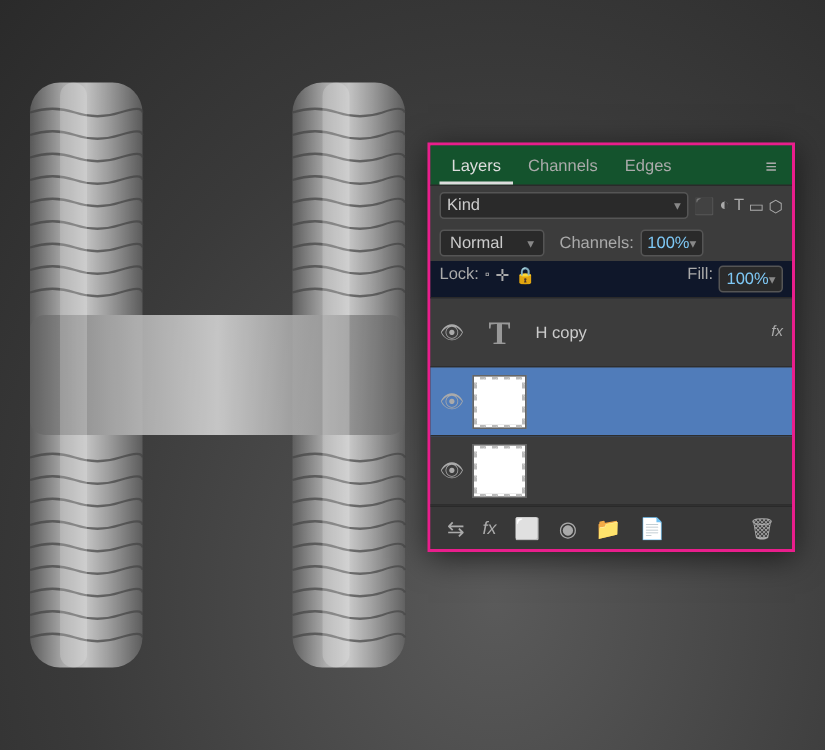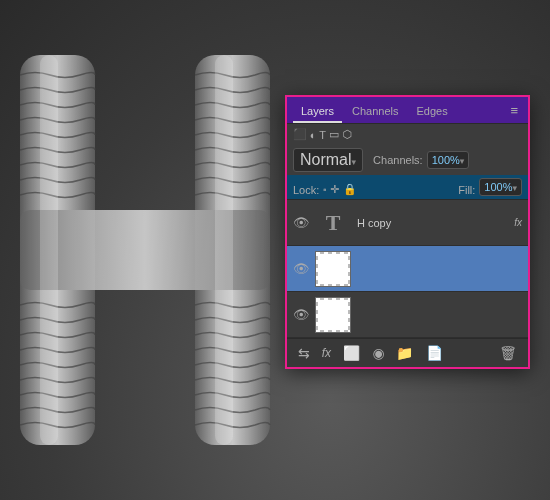--- a/index.html
+++ b/index.html
@@ -36,21 +36,21 @@
       width: 245px;
       background: #3c3c3c;
       border: 2px solid #e91e8c;
       box-shadow: 0 4px 20px rgba(0,0,0,0.6);
     }
 
     
     .panel-tabs {
       display: flex;
       align-items: flex-start;
-      background: #4c1d95;
+      background: #14532d;
       padding: 4px 6px 0;
       border-bottom: 1px solid #2a2a2a;
     }
 
     .tab {
       padding: 4px 8px;
       font-size: 11px;
       color: #aaa;
       cursor: pointer;
       border-bottom: 2px solid transparent;
@@ -112,21 +112,21 @@
       background: #3c3c3c;
       gap: 4px;
     }
 
     .blend-select {
       background: #2a2a2a;
       color: #ccc;
       border: 1px solid #555;
       border-radius: 3px;
       padding: 2px 6px;
-      font-size: 16px;
+      font-size: 11px;
       min-width: 70px;
       display: flex;
       align-items: center;
       justify-content: space-between;
       cursor: pointer;
     }
 
     .opacity-label {
       color: #aaa;
       font-size: 11px;
@@ -143,23 +143,23 @@
       min-width: 38px;
       text-align: center;
       display: flex;
       align-items: center;
       justify-content: space-between;
     }
 
     
     .lock-row {
       display: flex;
-      align-items: flex-end;
+      align-items: flex-start;
       padding: 3px 6px;
-      background: #0c4a6e;
+      background: #0f172a;
       gap: 4px;
       border-bottom: 1px solid #2a2a2a;
     }
 
     .lock-label {
       color: #aaa;
       font-size: 11px;
     }
 
     .lock-icons {
@@ -392,20 +392,24 @@
 <div class="ps-panel">
 
   <div class="panel-tabs">
     <div class="tab active">Layers</div>
     <div class="tab">Channels</div>
     <div class="tab">Edges</div>
     <div class="panel-menu">≡</div>
   </div>
 
   <div class="kind-row">
+    <div class="kind-select">
+      <span>Kind</span>
+      <span class="chevron"></span>
+    </div>
     <div class="kind-icons">
       <span class="kind-icon">⬛</span>
       <span class="kind-icon">◐</span>
       <span class="kind-icon">T</span>
       <span class="kind-icon">▭</span>
       <span class="kind-icon">⬡</span>
     </div>
   </div>
 
   <div class="blend-row">

